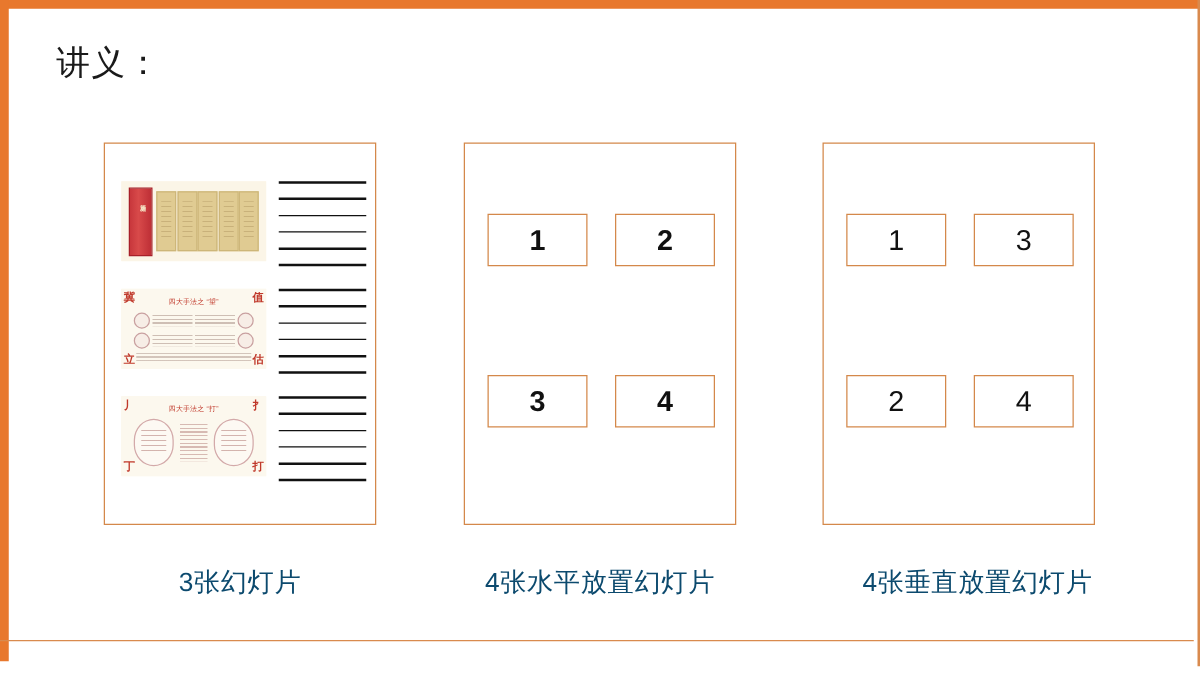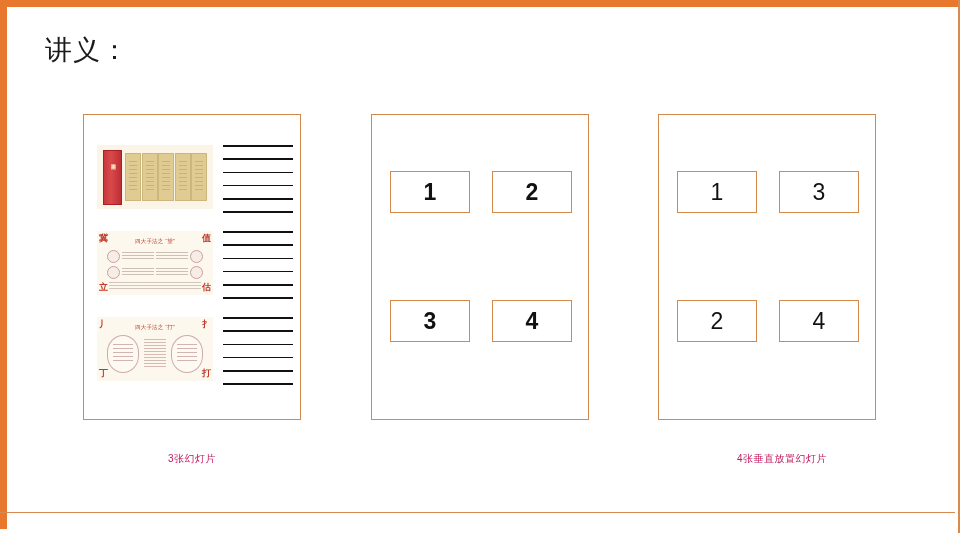--- a/index.html
+++ b/index.html
@@ -71,22 +71,22 @@
   }
   .panel-1 { left: 83px; }
   .panel-2 { left: 371px; }
   .panel-3 { left: 658px; }
 
   .caption {
     position: absolute;
     top: 452px;
     width: 300px;
     text-align: center;
-    font-size: 10px;
-    color: #be185d;
+    font-size: 21px;
+    color: #0c4a6e;
     letter-spacing: 0.5px;
     white-space: nowrap;
   }
   .caption-1 { left: 42px; }
   .caption-2 { left: 330px; }
   .caption-3 { left: 632px; }
 
   
   .handout-row {
     position: absolute;
@@ -395,15 +395,16 @@
   <div class="panel panel-3">
     <div class="num-grid">
       <div class="num-box">1</div>
       <div class="num-box">3</div>
       <div class="num-box">2</div>
       <div class="num-box">4</div>
     </div>
   </div>
 
   <div class="caption caption-1">3张幻灯片</div>
+  <div class="caption caption-2">4张水平放置幻灯片</div>
   <div class="caption caption-3">4张垂直放置幻灯片</div>
 
 </div>
 
 </body></html>

